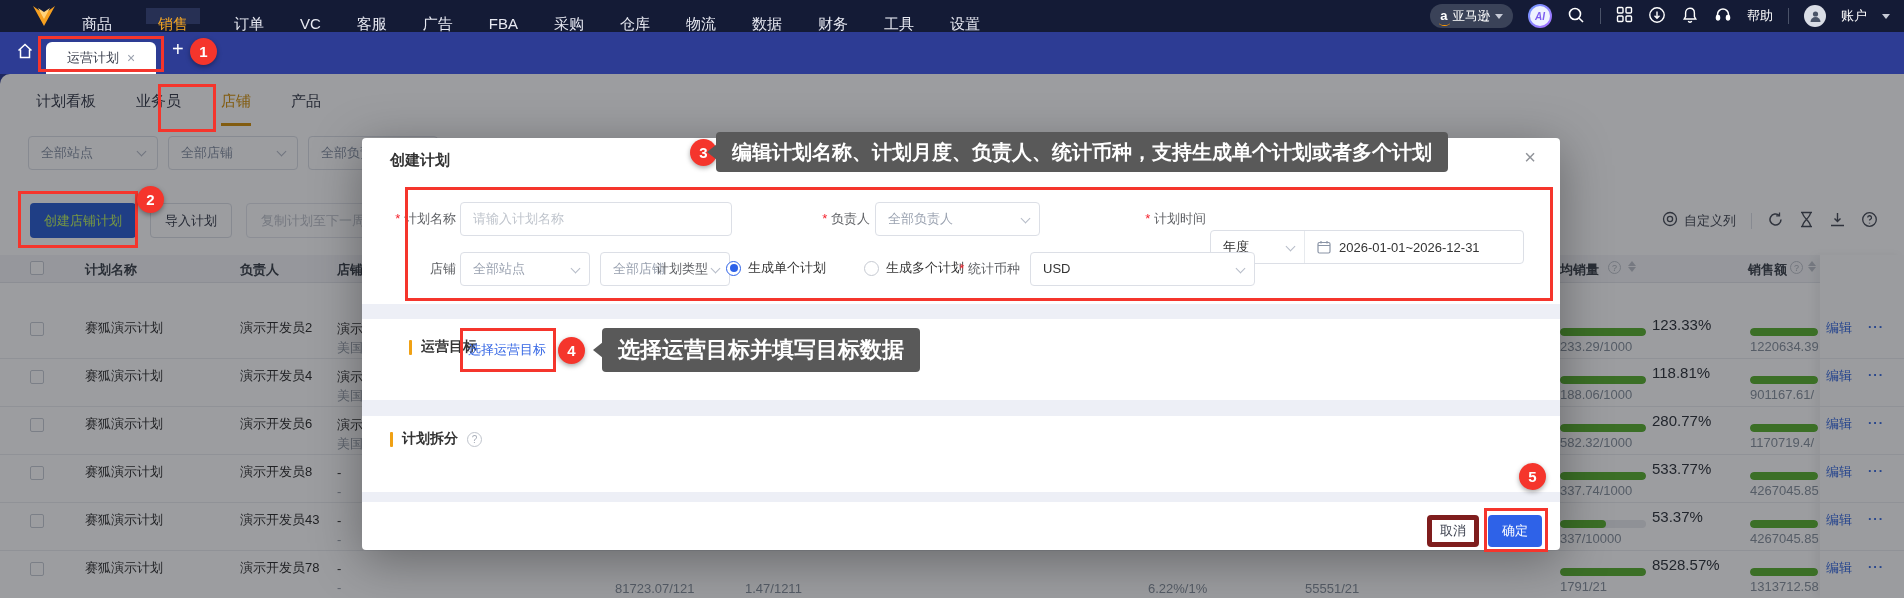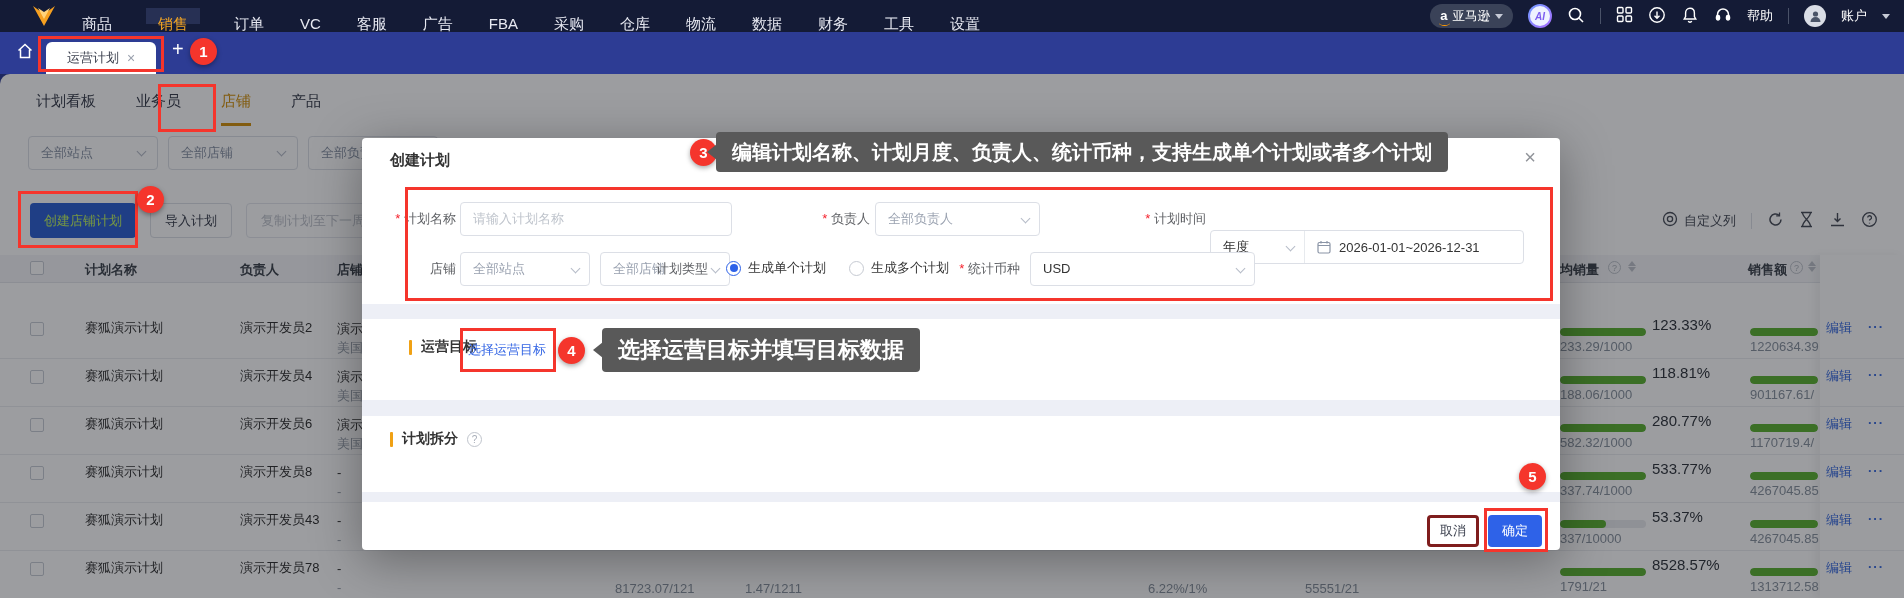--- a/index.html
+++ b/index.html
@@ -100,21 +100,21 @@
   .radio { width:15px; height:15px; border-radius:50%; border:1px solid #c6cad2; background:#fff; display:inline-flex; align-items:center; justify-content:center; }
   .radio.on { border-color:#2e62e8; }
   .radio.on b { width:8px; height:8px; border-radius:50%; background:#2e62e8; }
   .radio-item { position:absolute; top:7px; display:flex; align-items:center; gap:7px; color:#333; }
   .strip { position:absolute; left:0; width:1198px; background:#edeff6; }
   .sect-label { position:absolute; display:flex; align-items:center; gap:9px; font-size:14px; font-weight:bold; color:#333; }
   .goldbar { width:3px; height:15px; background:#f0a114; border-radius:1px; }
   .goal-link { position:absolute; color:#3365e4; font-size:13px; cursor:pointer; }
   .q-ic { width:15px; height:15px; border:1px solid #bfc4cc; border-radius:50%; color:#a7adb8; font-size:10px; text-align:center; line-height:13px; font-weight:normal; }
   .m-btn { position:absolute; top:377px; height:32px; border-radius:4px; font-size:13px; display:flex; align-items:center; justify-content:center; cursor:pointer; }
-  .m-cancel { left:1065px; width:52px; background:#fff; border:3px solid #7f1d1d; color:#3a3f4d; }
+  .m-cancel { left:1065px; width:52px; background:#fff; border:5px solid #7f1d1d; color:#3a3f4d; }
   .m-ok { left:1126px; width:54px; background:#2e62e8; border:none; color:#fff; }
 
   
   .anno { position:absolute; left:0; top:0; z-index:40; }
   .rbox { position:absolute; border:3px solid #f5352c; }
   .acircle { position:absolute; width:27px; height:27px; border-radius:50%; background:#f5352c; color:#fff; font-size:15px; font-weight:bold; display:flex; align-items:center; justify-content:center; box-shadow:0 2px 5px rgba(0,0,0,0.35); }
   .tip { position:absolute; background:#595959; color:#fff; font-weight:bold; border-radius:4px; white-space:nowrap; display:flex; align-items:center; padding:0 16px; }
   .tip::before { content:""; position:absolute; left:-9px; top:50%; margin-top:-8px; border-top:8px solid transparent; border-bottom:8px solid transparent; border-right:10px solid #595959; }
   .tip3 { left:716px; top:132px; height:40px; font-size:20px; }
   .tip4 { left:602px; top:328px; height:44px; font-size:22px; }
@@ -434,21 +434,21 @@
     <span class="flabel" style="left:8px; width:86px;">店铺</span>
     <span class="msel" style="left:98px; width:130px;"><i>全部站点</i><span class="chev"></span></span>
     <span class="msel" style="left:238px; width:130px;"><i>全部店铺</i><span class="chev"></span></span>
     <span class="flabel" style="left:288px; width:60px; text-align:left; left:294px;">计划类型</span>
     <span class="radio-item" style="left:364px;">
         <span class="radio on">
           <b></b>
         </span>
         <i>生成单个计划</i>
       </span>
-    <span class="radio-item" style="left:487px;">
+    <span class="radio-item" style="left:502px;">
         <span class="radio"></span>
         <i>生成多个计划</i>
       </span>
     <span class="flabel req" style="left:582px; width:76px;">统计币种</span>
     <span class="msel filled" style="left:668px; width:225px;"><i>USD</i><span class="chev"></span></span>
   </div>
 
   <div class="strip" style="top:166px; height:15px;"></div>
 
   <div class="sect-label" style="left:28px; top:200px;margin-left:19px;">

